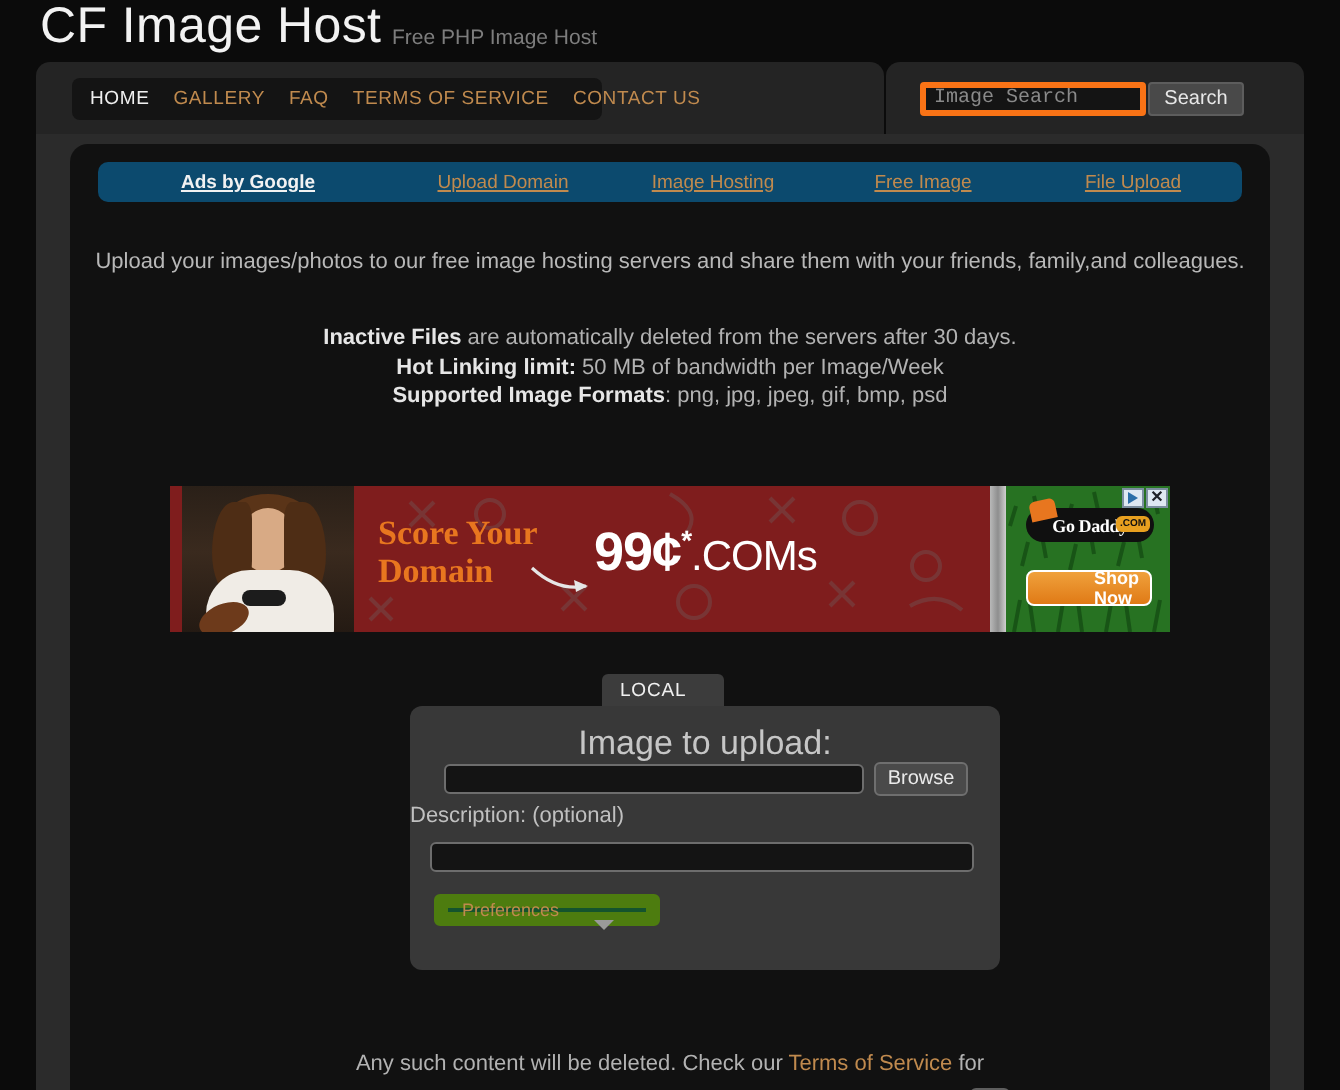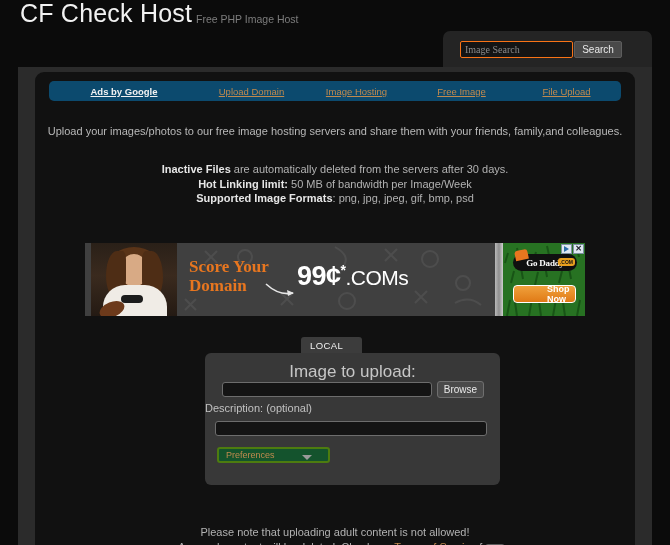--- a/index.html
+++ b/index.html
@@ -38,23 +38,23 @@
     letter-spacing: 0.3px; white-space: nowrap;
   }
   .navbar a.active { color: #f0f0f0; }
 
   .searchwrap {
     position: absolute; left: 443px; top: 31px; width: 209px; height: 36px;
     background: #242424; border-radius: 7px 7px 0 0;
   }
   .search-input {
     position: absolute; left: 17px; top: 10px; width: 113px; height: 17px;
-    background: #141414; border: 1px solid #f97316; border-radius: 2px;
+    background: #141414; border: 3px solid #f97316; border-radius: 2px;
     color: #8c8c8c; font-size: 10px; padding: 0 4px;
-    font-family: Liberation Serif, serif;
+    font-family: Liberation Mono, monospace;
   }
   .search-input::placeholder { color: #8a8a8a; }
   .search-btn {
     position: absolute; left: 131px; top: 10px; width: 48px; height: 17px;
     background: #494949; border: 1px solid #5d5d5d; border-radius: 2px;
     color: #e8e8e8; font-size: 10px; cursor: pointer;
     font-family: "Liberation Sans", sans-serif; padding: 0;
   }
 
   
@@ -91,21 +91,21 @@
   }
   .facts b { color: #e6e6e6; }
 
   
   .banner {
     position: absolute; left: 50px; top: 171px; width: 500px; height: 73px;
     background: #1b1b1b; overflow: hidden;
   }
   .ad-left {
     position: absolute; left: 0; top: 0; width: 410px; height: 73px;
-    background: #404040; overflow: hidden;
+    background: #7f1d1d; overflow: hidden;
   }
   .ad-xos { position: absolute; inset: 0; opacity: .32; }
   .ad-photo {
     position: absolute; left: 6px; top: 0; width: 86px; height: 73px;
     background: linear-gradient(180deg,#2a2018 0%,#3a2a1e 45%,#241a13 100%);
     overflow: hidden;
   }
   .hair {
     position: absolute; left: 16px; top: 4px; width: 54px; height: 44px;
     background: #5a3418; border-radius: 50% 50% 42% 42%;
@@ -236,21 +236,21 @@
     font-size: 11px; color: #c0c0c0;
   }
   .desc-input {
     position: absolute; left: 10px; top: 68px; width: 272px; height: 15px;
     background: #141414; border: 1px solid #6d6d6d; border-radius: 3px;
     font-size: 10px; color: #ddd; padding: 0 4px;
     font-family: "Liberation Sans", sans-serif;
   }
   .prefs {
     position: absolute; left: 12px; top: 94px; width: 113px; height: 16px;
-    background: #14532d; border: 2px solid #4d7c0f; border-radius: 3px;
+    background: #14532d; border: 7px solid #4d7c0f; border-radius: 3px;
     display: flex; align-items: center; cursor: pointer;
   }
   .prefs-label { font-size: 9px; color: #c08a4e; padding-left: 7px; }
   .prefs-caret {
     position: absolute; right: 16px; top: 6px;
     width: 0; height: 0; border-left: 5px solid transparent;
     border-right: 5px solid transparent; border-top: 5px solid #9a9a9a;
   }
   .gear-btn {
     position: absolute; left: 450px; top: 472px; width: 20px; height: 18px;
@@ -264,24 +264,33 @@
     text-align: center; color: #b2b2b2; font-size: 11px; line-height: 15px;
   }
   .notice a { color: #c08a4e; text-decoration: none; }
 </style>
 </head>
 <body>
 
 <div class="page">
 
   <div class="header">
-    <div class="brand">CF Check Host</div>
+    <div class="brand">CF Image Host</div>
     <div class="tagline">Free PHP Image Host</div>
   </div>
 
+  <div class="navwrap">
+    <div class="navbar">
+      <a class="active" href="#">HOME</a>
+      <a class="lnk" href="#">GALLERY</a>
+      <a class="lnk" href="#">FAQ</a>
+      <a class="lnk" href="#">TERMS OF SERVICE</a>
+      <a class="lnk" href="#">CONTACT US</a>
+    </div>
+  </div>
 
   <div class="searchwrap">
     <input class="search-input" type="text" placeholder="Image Search" style="">
     <button class="search-btn">Search</button>
   </div>
 
   <div class="frame">
     <div class="inner">
 
       <div class="adsbar">
@@ -382,21 +391,20 @@
           <span class="prefs-label">Preferences</span>
           <span class="prefs-caret"></span>
         </div>
       </div>
 
       <div class="gear-btn">
         
       </div>
 
       <div class="notice">
-        <div>Please note that uploading adult content is not allowed!</div>
         <div>
           <span>Any such content will be deleted. Check our </span><a href="#">Terms of Service</a><span> for</span>
         </div>
       </div>
 
     </div>
   </div>
 </div>
 
 </body></html>

